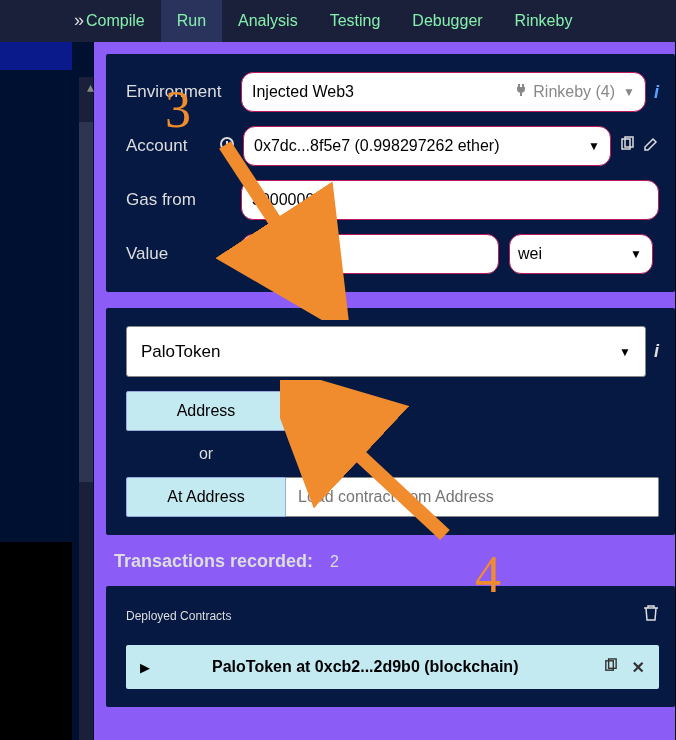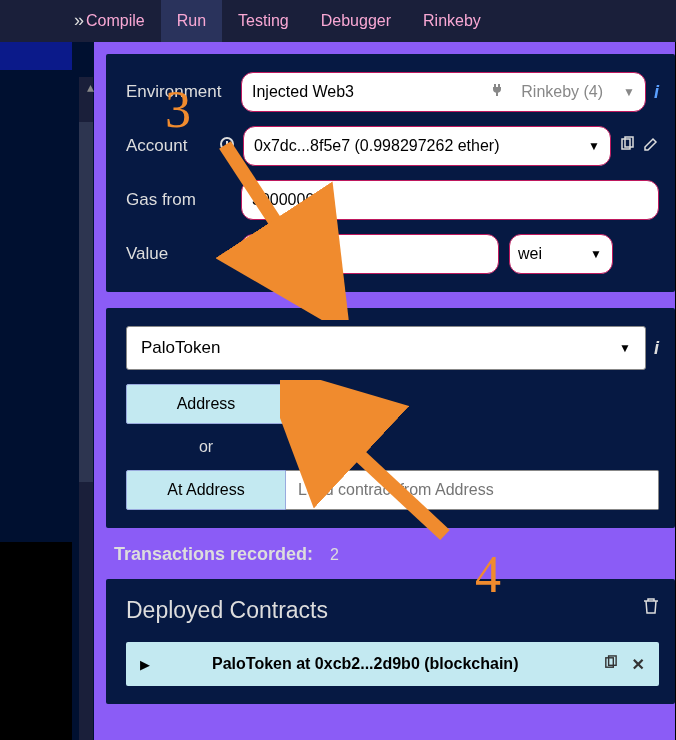--- a/index.html
+++ b/index.html
@@ -1,19 +1,19 @@
 <!DOCTYPE html>
 <html><head>
 <meta charset="utf-8">
 <style>
   * { box-sizing: border-box; margin: 0; padding: 0; font-family: -apple-system, "Segoe UI", sans-serif; }
   body { background: #000; width: 676px; height: 740px; overflow: hidden; position: relative; }
 
   .topbar { height: 42px; background: #1a1f3a; display: flex; align-items: center; padding-left: 70px; }
-  .topbar .tab { color: #f9a8d4; padding: 0 16px; height: 42px; line-height: 42px; font-size: 16px; cursor: pointer; }
+  .topbar .tab { color: #86efac; padding: 0 16px; height: 42px; line-height: 42px; font-size: 16px; cursor: pointer; }
   .topbar .tab.active { background: #2a335c; }
   .collapse-icon { position: absolute; left: 74px; top: 10px; color: #ddd; font-size: 18px; }
 
   .leftbar { position: absolute; left: 0; top: 42px; width: 95px; height: 698px; background: #001030; }
   .leftbar .bluestrip { position: absolute; left: 0; top: 0; width: 72px; height: 28px; background: #0b1a8a; }
   .leftbar .black { position: absolute; left: 0; top: 500px; width: 72px; height: 200px; background: #000; }
   .leftbar .scrollbar { position: absolute; right: 2px; top: 35px; width: 14px; height: 700px; background: #1a1f3a; }
   .leftbar .thumb { position: absolute; right: 2px; top: 80px; width: 14px; height: 360px; background: #2d3550; }
   .leftbar .up { position: absolute; right: 1px; top: 37px; color: #888; font-size: 14px; }
 
@@ -22,56 +22,57 @@
   .section { background: #061943; margin: 0 0 16px 12px; padding: 18px 16px 18px 20px; border-radius: 2px; }
   .row { display: flex; align-items: center; margin-bottom: 14px; }
   .row:last-child { margin-bottom: 0; }
   .label { color: #ddd; font-size: 17px; width: 115px; flex-shrink: 0; }
 
   .select, .input, .small-input, .small-select {
     background: #fff; border: 1px solid #be185d; height: 40px; font-size: 16px;
     padding: 0 10px; border-radius: 12px;
   }
   .select { flex: 1; display: flex; align-items: center; justify-content: space-between; }
-  .select .desc { color: #888; display: flex; align-items: center; gap: 16px; }
+  .select .desc { color: #888; display: flex; align-items: center; gap: 4px; }
   .caret { font-size: 12px; margin-left: 4px; }
   .input { flex: 1; }
   .small-input { width: 258px; }
-  .small-select { width: 104px; margin-left: 10px; display: flex; align-items: center; justify-content: space-between; padding-left: 8px; }
+  .small-select { width: 144px; margin-left: 10px; display: flex; align-items: center; justify-content: space-between; padding-left: 8px; }
 
   .iconbtn { color: #ddd; margin-left: 8px; font-size: 16px; }
   .info-i { color: #5aa0ff; font-weight: bold; font-style: italic; margin-left: 8px; font-size: 18px; }
 
-  .contract-select { background: #fff; border: 1px solid #888; height: 44px; display: flex; align-items: center; justify-content: space-between; padding: 8px 14px; font-size: 17px; font-weight: 500; flex: 1; border-radius: 3px; }
+  .contract-select { background: #fff; border: 1px solid #888; height: 51px; display: flex; align-items: center; justify-content: space-between; padding: 8px 14px; font-size: 17px; font-weight: 500; flex: 1; border-radius: 3px; }
   .deploy-btn { background: #c3e9f1; border: 1px solid #9ad; width: 160px; height: 40px; font-size: 16px; border-radius: 2px; cursor: pointer; }
   .or-text { color: #ddd; text-align: center; width: 160px; margin: 14px 0; font-size: 16px; }
   .ataddr-btn { background: #c3e9f1; border: 1px solid #9ad; width: 160px; height: 40px; font-size: 16px; border-radius: 2px 0 0 2px; }
   .addr-input { flex: 1; height: 40px; background: #fff; border: 1px solid #888; border-left: none; padding: 0 12px; font-size: 16px; color: #999; border-radius: 0 2px 2px 0; }
 
   .txrec { color: #ddd; font-size: 18px; font-weight: 600; margin: 2px 0 14px 20px; }
   .txrec .count { font-weight: 400; margin-left: 12px; font-size: 16px; }
 
-  .dc-header { display: flex; justify-content: space-between; color: #ddd; font-size: 23px; font-weight: 500; margin-bottom: 18px; }
+  .dc-header { display: flex; justify-content: space-between; align-items: center; color: #ddd; font-size: 12px; font-weight: 500; margin-bottom: 18px; }
   .trash { color: #ddd; font-size: 18px; }
   .contract-item { background: #c3e9f1; height: 44px; display: flex; align-items: center; padding: 0 14px; border-radius: 2px; font-size: 16px; }
   .contract-item .play { font-size: 13px; margin-right: 62px; }
   .contract-item .name { font-weight: 600; flex: 1; }
   .contract-item .ic { margin-left: 14px; font-size: 16px; color: #333; }
 
   
   .arrow svg { position: absolute; pointer-events: none; }
   .annot { position: absolute; color: #f08b2e; font-size: 52px; font-weight: 400; pointer-events: none; font-family: serif; }
 </style>
 </head>
 <body>
 
 <span class="collapse-icon">»</span>
 <div class="topbar">
   <div class="tab">Compile</div>
   <div class="tab active">Run</div>
+  <div class="tab">Analysis</div>
   <div class="tab">Testing</div>
   <div class="tab">Debugger</div>
   <div class="tab">Rinkeby</div>
 </div>
 
 <div class="leftbar">
   <div class="bluestrip"></div>
   <div class="black"></div>
   <div class="scrollbar"></div>
   <div class="thumb"></div>

